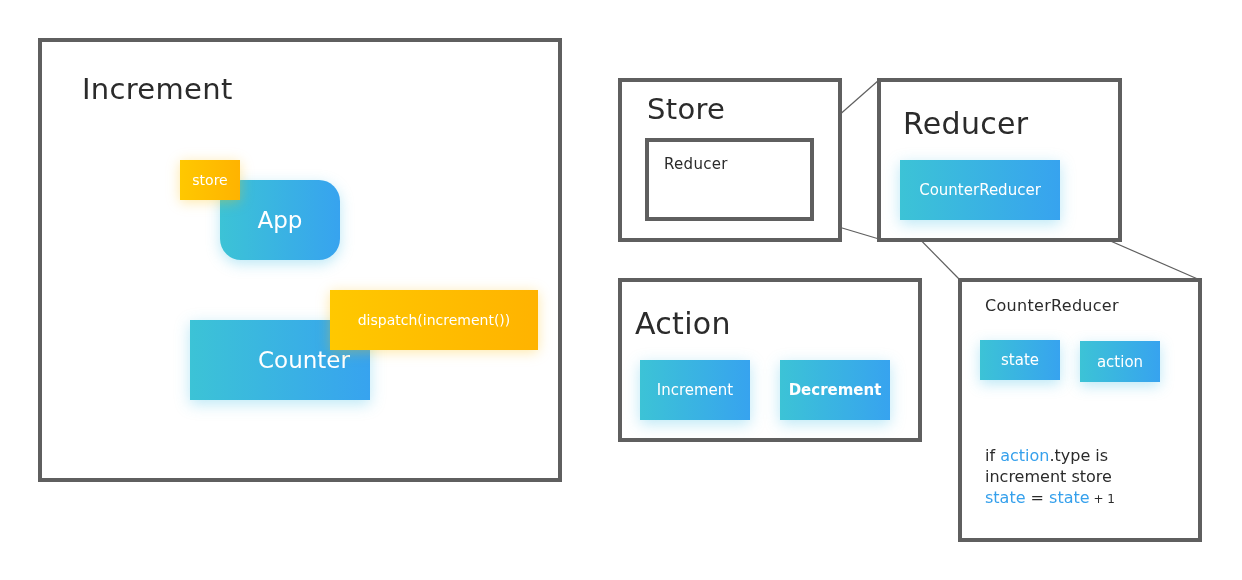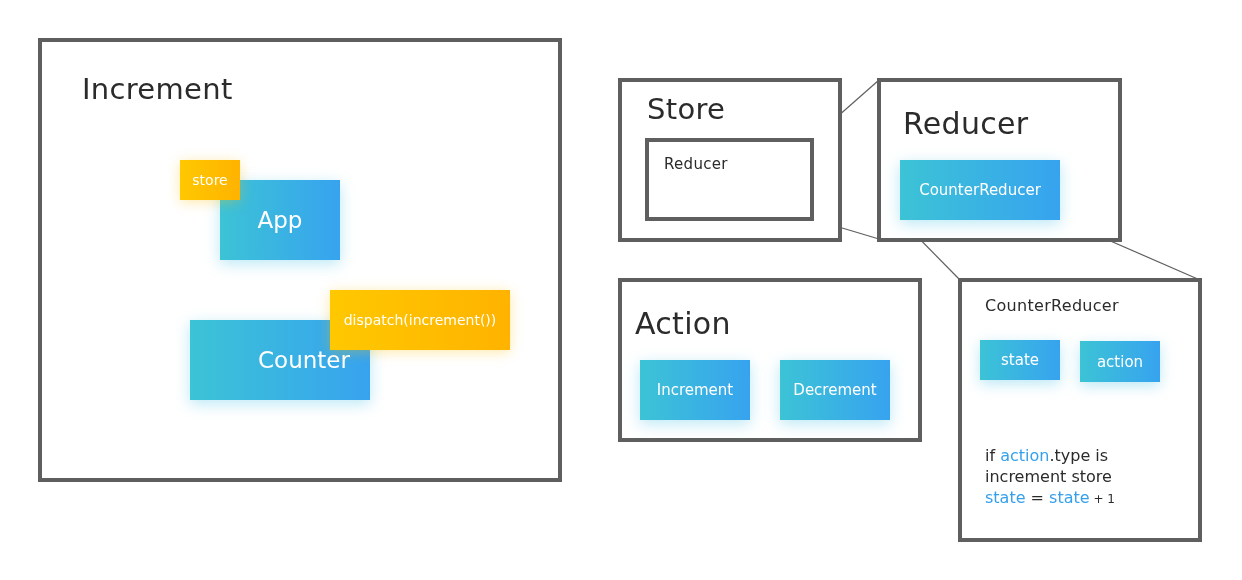--- a/index.html
+++ b/index.html
@@ -26,51 +26,51 @@
   <line x1="280" y1="260" x2="280" y2="320" stroke="#4a4a4a" stroke-width="2"></line>
   <line x1="812" y1="139" x2="879" y2="80" stroke="#5f5f5f" stroke-width="1.2"></line>
   <line x1="812" y1="219" x2="879" y2="239" stroke="#5f5f5f" stroke-width="1.2"></line>
   <line x1="900" y1="219" x2="960" y2="280" stroke="#5f5f5f" stroke-width="1.2"></line>
   <line x1="1060" y1="219" x2="1200" y2="280" stroke="#5f5f5f" stroke-width="1.2"></line>
 </svg>
 
 <div class="frame" style="left:38px;top:38px;width:524px;height:444px;"></div>
 <div class="title" style="left:82px;top:72px;font-size:29px;">Increment</div>
 
-<div class="blue" style="left:220px;top:180px;width:120px;height:80px;font-size:23px;">
+<div class="blue" style="left:220px;top:180px;width:120px;height:80px;font-size:23px;border-radius:21px;">
   <span>App</span>
 </div>
 <div class="gold" style="left:180px;top:160px;width:60px;height:40px;font-size:14px;">
   <span>store</span>
 </div>
 
 <div class="blue" style="left:190px;top:320px;width:180px;height:80px;font-size:23px;padding-left:48px;">
   <span>Counter</span>
 </div>
-<div class="gold" style="left:330px;top:290px;width:180px;height:60px;font-size:14px;">
+<div class="gold" style="left:330px;top:290px;width:208px;height:60px;font-size:14px;">
   <span>dispatch(increment())</span>
 </div>
 
 <div class="frame" style="left:618px;top:78px;width:224px;height:164px;"></div>
 <div class="title" style="left:647px;top:92px;font-size:29px;">Store</div>
 <div class="frame" style="left:645px;top:138px;width:169px;height:83px;"></div>
 <div class="title" style="left:664px;top:155px;font-size:15px;">Reducer</div>
 
 <div class="frame" style="left:877px;top:78px;width:245px;height:164px;"></div>
 <div class="title" style="left:903px;top:106px;font-size:30px;">Reducer</div>
 <div class="blue" style="left:900px;top:160px;width:160px;height:60px;font-size:15px;">
   <span>CounterReducer</span>
 </div>
 
 <div class="frame" style="left:618px;top:278px;width:304px;height:164px;"></div>
 <div class="title" style="left:635px;top:306px;font-size:30px;">Action</div>
 <div class="blue" style="left:640px;top:360px;width:110px;height:60px;font-size:15px;">
   <span>Increment</span>
 </div>
-<div class="blue" style="left:780px;top:360px;width:110px;height:60px;font-size:15px;">
+<div class="blue" style="left:780px;top:360px;width:110px;height:60px;font-size:15px;font-weight:bold;">
   <span>Decrement</span>
 </div>
 
 <div class="frame" style="left:958px;top:278px;width:244px;height:264px;"></div>
 <div class="title" style="left:985px;top:296px;font-size:16px;">CounterReducer</div>
 <div class="blue" style="left:980px;top:340px;width:80px;height:40px;font-size:15px;">
   <span>state</span>
 </div>
 <div class="blue" style="left:1080px;top:341px;width:80px;height:41px;font-size:15px;">
   <span>action</span>

